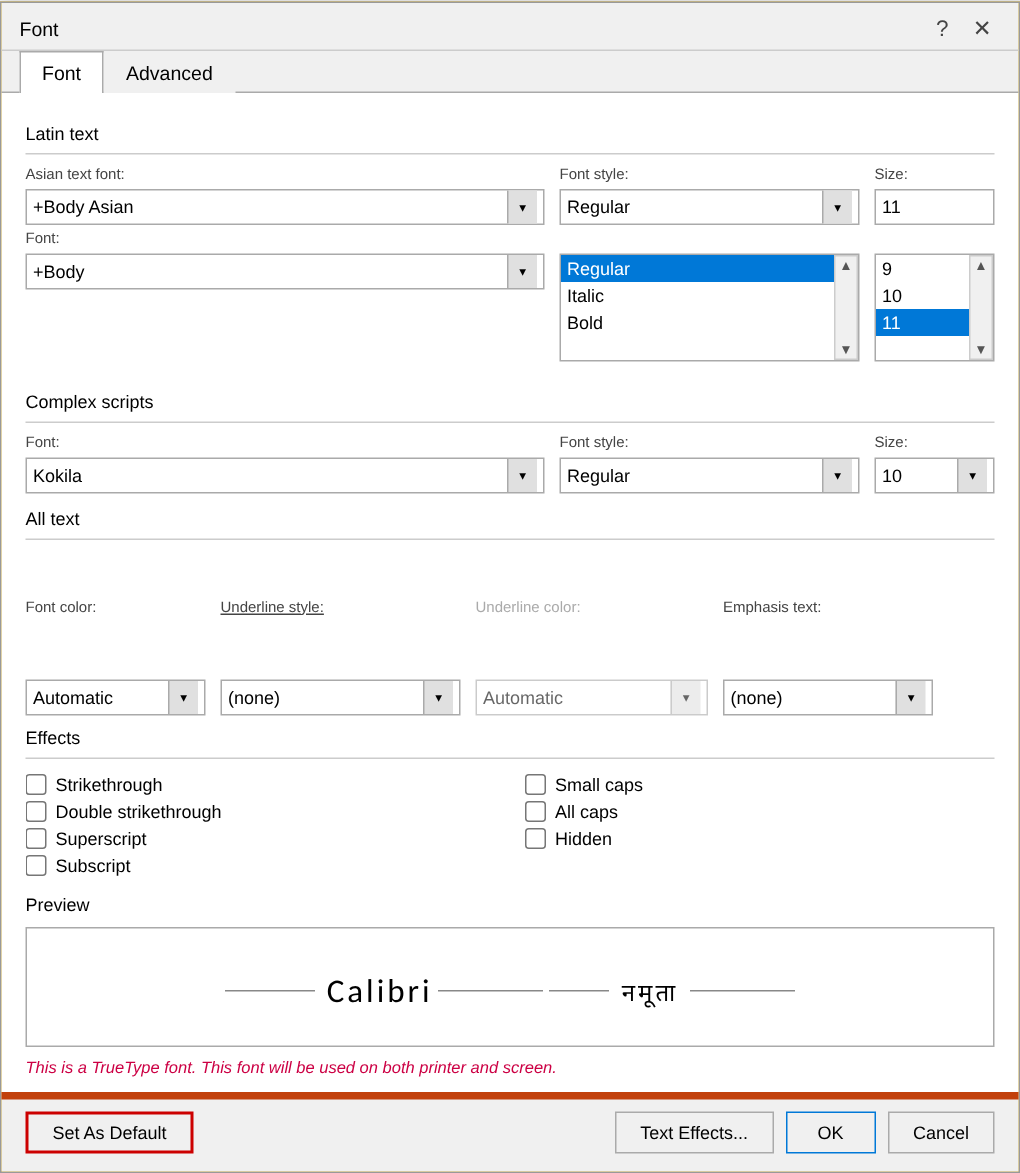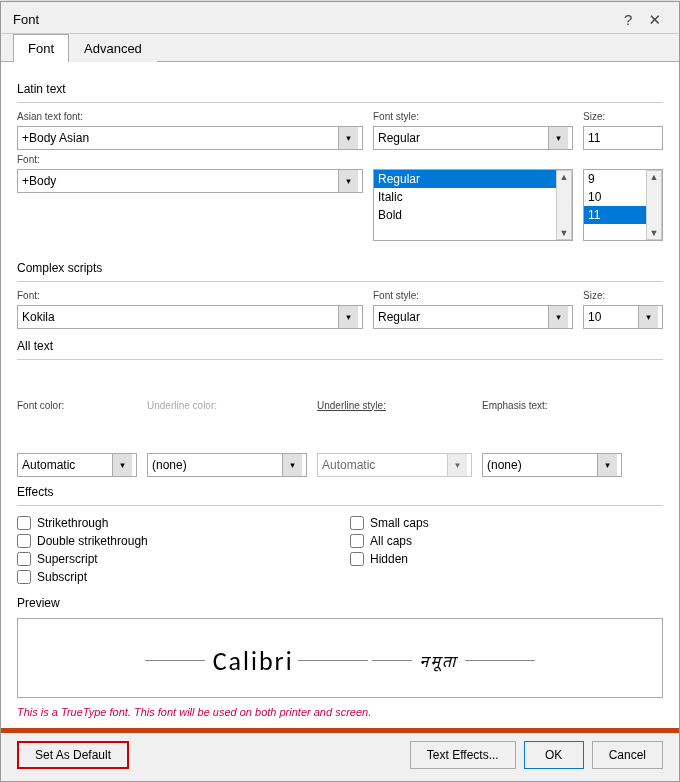--- a/index.html
+++ b/index.html
@@ -119,21 +119,21 @@
       border: 1px solid #aaa;
       margin: 8px 0;
       padding: 16px 10px 10px 10px;
       min-height: 80px;
       background: #fff;
       display: flex;
       align-items: center;
       justify-content: center;
       position: relative;
     }
-    .preview-text { font-size: 26px; font-family: Calibri, serif; letter-spacing: 2px; }
+    .preview-text { font-size: 22px; font-family: Calibri, serif; letter-spacing: 2px; }
     .preview-note { font-size: 11px; color: #c04; margin-top: 4px; font-style: italic; }
     
     .dialog-footer {
       display: flex;
       justify-content: space-between;
       align-items: center;
       padding: 8px 16px 12px 16px;
       background: #f0f0f0;
       border-top: 5px solid #c2410c;
     }
@@ -292,22 +292,22 @@
           <div class="dropdown-arrow">▾</div>
         </div>
       </div>
     </div>
 
     <div style="margin-top:10px;">
       <div class="section-label">All text</div>
       <hr class="section-divider">
       <div class="alltext-grid" style="margin-bottom:2px;">
         <div class="field-label">Font color:</div>
+        <div class="field-label underline">Underline style:</div>
         <div class="field-label disabled">Underline color:</div>
-        <div class="field-label underline">Underline style:</div>
         <div class="field-label">Emphasis text:</div>
       </div>
       <div class="alltext-grid">
         <div class="input-field">
           <span class="input-text">Automatic</span>
           <div class="dropdown-arrow">▾</div>
         </div>
         <div class="input-field">
           <span class="input-text">(none)</span>
           <div class="dropdown-arrow">▾</div>
@@ -362,21 +362,21 @@
       </div>
     </div>
 
     <div style="margin-top:10px;">
       <div class="section-label">Preview</div>
       <div class="preview-box">
         <span style="color:#888;border-bottom:1px solid #888;display:inline-block;width:60px;margin-right:8px;"></span>
         <span class="preview-text">Calibri</span>
         <span style="color:#888;border-bottom:1px solid #888;display:inline-block;width:70px;margin:0 4px;"></span>
         <span style="color:#888;border-bottom:1px solid #888;display:inline-block;width:40px;margin-right:8px;"></span>
-        <span class="preview-text" style="font-size:16px; font-family: serif; font-style: italic;">नमूता</span>
+        <span class="preview-text" style="font-size:16px; font-family: serif;">नमूता</span>
         <span style="color:#888;border-bottom:1px solid #888;display:inline-block;width:70px;margin-left:8px;"></span>
       </div>
       <div class="preview-note">This is a TrueType font. This font will be used on both printer and screen.</div>
     </div>
 
   </div>
 
   <div class="dialog-footer">
     <div class="footer-left">
       <button class="btn btn-set-default">Set As Default</button>

